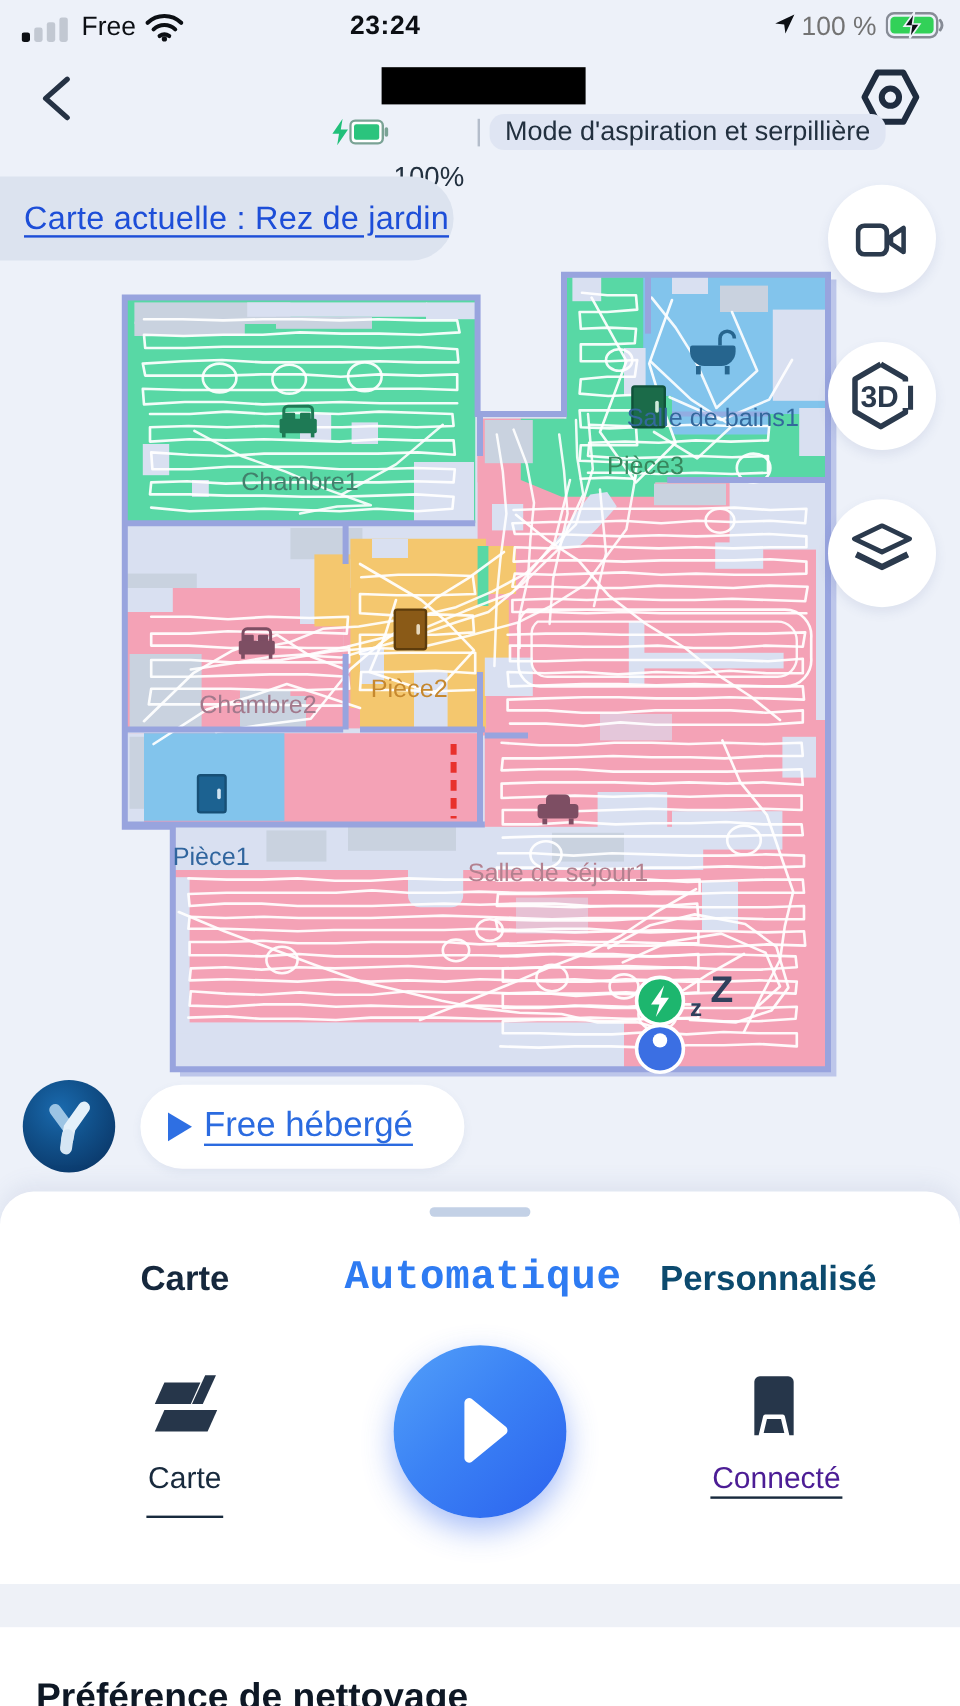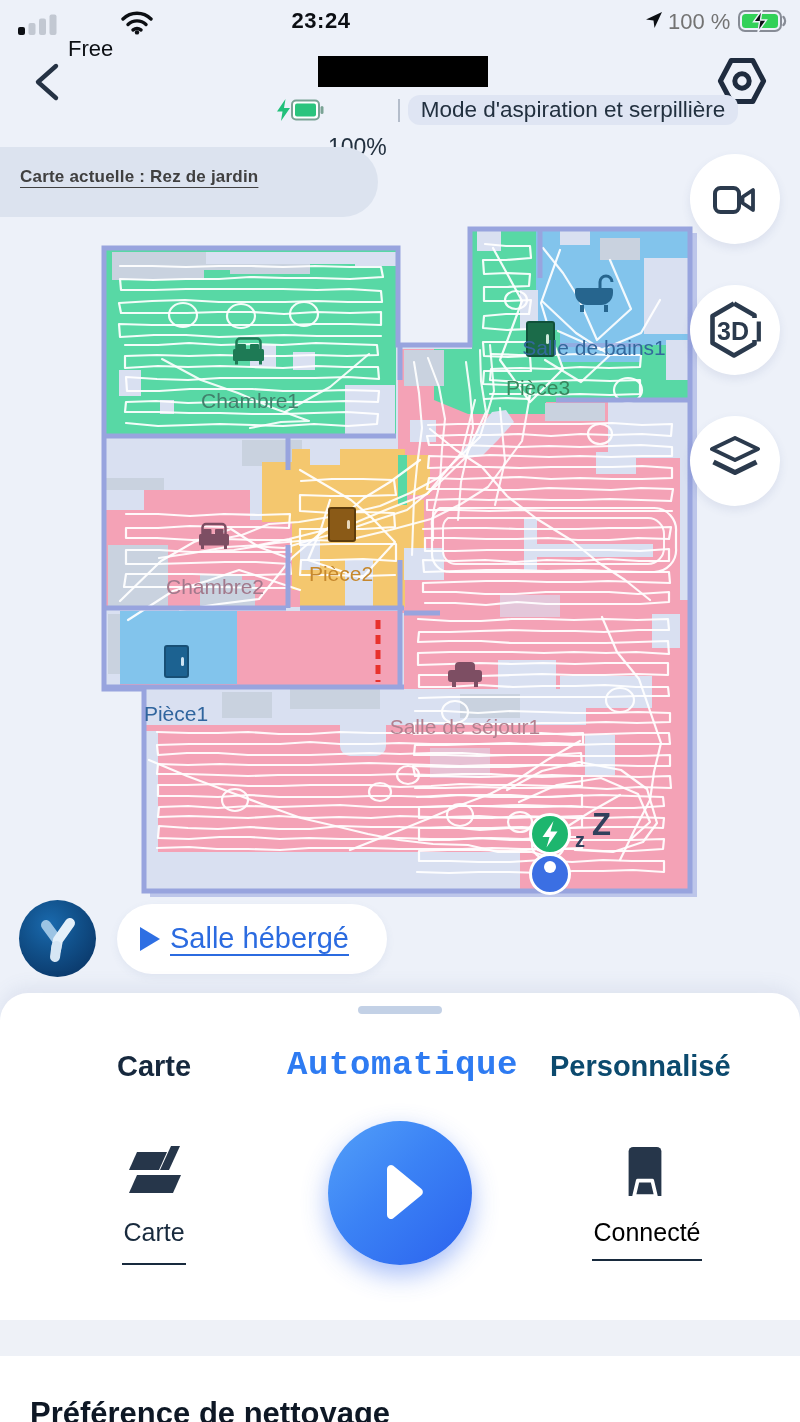--- a/index.html
+++ b/index.html
@@ -12,21 +12,21 @@
 
 <div class="abs" style="left:0;top:0;width:800px;height:54px;">
 
   <svg class="abs" style="left:18px;top:13px;" width="44" height="24" viewBox="0 0 44 24">
     <rect x="0" y="14" width="7" height="8" rx="2" fill="#0c0f14"></rect>
     <rect x="10.5" y="10" width="7" height="12" rx="2" fill="#c2c8d2"></rect>
     <rect x="21" y="5.5" width="7" height="16.5" rx="2" fill="#c2c8d2"></rect>
     <rect x="31.5" y="1.5" width="7" height="20.5" rx="2" fill="#c2c8d2"></rect>
   </svg>
 
-  <div class="abs" style="left:68px;top:9px;font-size:22px;color:#0c0f14;margin-top:27px;">Free</div>
+  <div class="abs" style="left:68px;top:9px;font-size:22px;color:#0c0f14;">Free</div>
 
   <svg class="abs" style="left:121px;top:11px;" width="32" height="24" viewBox="0 0 32 24">
     <path d="M2,8 a20,20 0 0 1 28,0" fill="none" stroke="#0c0f14" stroke-width="3.4" stroke-linecap="round"></path>
     <path d="M7,13.5 a13,13 0 0 1 18,0" fill="none" stroke="#0c0f14" stroke-width="3.4" stroke-linecap="round"></path>
     <path d="M12,19 a7,7 0 0 1 8,0" fill="none" stroke="#0c0f14" stroke-width="3.4" stroke-linecap="round"></path>
     <circle cx="16" cy="21.4" r="2.2" fill="#0c0f14"></circle>
   </svg>
 
   <div class="abs" style="left:0;top:8px;width:642px;text-align:center;font-size:22px;font-weight:bold;color:#0c0f14;letter-spacing:.5px;">23:24</div>
 
@@ -67,21 +67,21 @@
     <rect x="29.5" y="7" width="3" height="8" rx="1.5" fill="#7aa395"></rect>
   </svg>
   <div class="abs" style="left:52px;top:1px;font-size:23px;color:#22303f;margin-top:38px;">100%</div>
 </div>
 
 <div class="abs" style="left:398px;top:99px;width:2px;height:23px;background:#b4bdcb;"></div>
 
 <div class="abs" style="left:408px;top:95px;width:330px;height:30px;background:#dfe5f3;border-radius:12px;font-size:22.5px;color:#22303f;text-align:center;line-height:29px;">Mode d'aspiration et serpillière</div>
 
 <div class="abs" style="left:0;top:147px;width:378px;height:70px;background:#dce3ef;border-radius:0 36px 36px 0;">
-  <div class="abs" style="left:20px;top:20px;font-size:17px;color:#404040;text-decoration:underline;text-underline-offset:5px;letter-spacing:0.2px;font-weight:bold;">Carte actuelle : Rez de jardin</div>
+  <div class="abs" style="left:20px;top:20px;font-size:27px;color:#1d4ed8;text-decoration:underline;text-underline-offset:5px;letter-spacing:0.2px;">Carte actuelle : Rez de jardin</div>
 </div>
 
 <svg class="abs" style="left:0;top:0;" width="800" height="1422" viewBox="0 0 800 1422">
   <defs>
     <clipPath id="mapclip">
       <path d="M104,248 H398 V345 H470 V229 H690 V891 H144 V689 H104 Z"></path>
     </clipPath>
   </defs>
 
   <path d="M694,233 V894 H150" fill="none" stroke="#b4bee7" stroke-width="6" opacity="0.85"></path>
@@ -348,21 +348,21 @@
     <path d="M27,25 L38,40" stroke="#9cc4e4" stroke-width="10"></path>
     <path d="M51,23 L39,40 L37,50" stroke="#e4f0fa" stroke-width="10"></path>
     <path d="M37.5,46 L36,57" stroke="#d6e6f4" stroke-width="10"></path>
   </g>
 </svg>
 
 <div class="abs" style="left:117px;top:904px;width:270px;height:70px;background:#ffffff;border-radius:35px;box-shadow:0 3px 8px rgba(80,100,150,0.08);"></div>
 <svg class="abs" style="left:138px;top:925px;" width="24" height="28" viewBox="0 0 24 28">
   <path d="M2,2 L22,14 L2,26 Z" fill="#2e6fe3"></path>
 </svg>
-<div class="abs" style="left:170px;top:922px;font-size:29px;color:#2b6be0;text-decoration:underline;text-underline-offset:6px;">Salle hébergé</div>
+<div class="abs" style="left:170px;top:922px;font-size:29px;color:#2b6be0;text-decoration:underline;text-underline-offset:6px;">Free hébergé</div>
 
 <div class="abs" style="left:0;top:993px;width:800px;height:327px;background:#ffffff;border-radius:28px 28px 0 0;box-shadow:0 -6px 18px rgba(90,110,160,0.10);"></div>
 
 <div class="abs" style="left:358px;top:1006px;width:84px;height:8px;border-radius:4px;background:#c3d1e6;"></div>
 
 <div class="abs" style="left:117px;top:1050px;font-size:29px;font-weight:bold;color:#16283d;">Carte</div>
 <div class="abs" style="left:287px;top:1046px;font-size:34px;font-weight:bold;color:#2e7bf2;letter-spacing:0.6px;font-family:Liberation Mono, monospace;">Automatique</div>
 <div class="abs" style="left:550px;top:1050px;font-size:29px;font-weight:bold;color:#0c4a6e;">Personnalisé</div>
 
 <div class="abs" style="left:328px;top:1121px;width:144px;height:144px;border-radius:50%;background:linear-gradient(135deg,#53a0f9 0%,#3b82f5 45%,#2b62ee 100%);box-shadow:0 10px 26px rgba(59,110,240,0.45);"></div>
@@ -376,18 +376,18 @@
   <path d="M16,32 L60,32 L52,50 L8,50 Z" fill="#26364a"></path>
 </svg>
 
 <div class="abs" style="left:122px;top:1218px;width:64px;text-align:center;font-size:25px;color:#182a3d;border-bottom:2px solid #182a3d;padding-bottom:16px;">Carte</div>
 
 <svg class="abs" style="left:624px;top:1146px;" width="42" height="51" viewBox="0 0 44 56">
   <path d="M4,6 a5,5 0 0 1 5,-5 h26 a5,5 0 0 1 5,5 v49 h-36 z" fill="#26364a"></path>
   <path d="M10,55 L14,38 h16 l4,17 z" fill="none" stroke="#ffffff" stroke-width="4" stroke-linejoin="round"></path>
 </svg>
 
-<div class="abs" style="left:592px;top:1218px;width:110px;text-align:center;font-size:25px;color:#000000;border-bottom:2px solid #182a3d;padding-bottom:12px;">Connecté</div>
+<div class="abs" style="left:592px;top:1218px;width:110px;text-align:center;font-size:25px;color:#4c1d95;border-bottom:2px solid #182a3d;padding-bottom:0px;">Connecté</div>
 
 <div class="abs" style="left:0;top:1320px;width:800px;height:36px;background:#eef1f7;"></div>
 <div class="abs" style="left:0;top:1356px;width:800px;height:66px;background:#ffffff;"></div>
 
 <div class="abs" style="left:30px;top:1396px;font-size:31px;font-weight:bold;color:#0e1825;">Préférence de nettoyage</div>
 
 </body></html>

